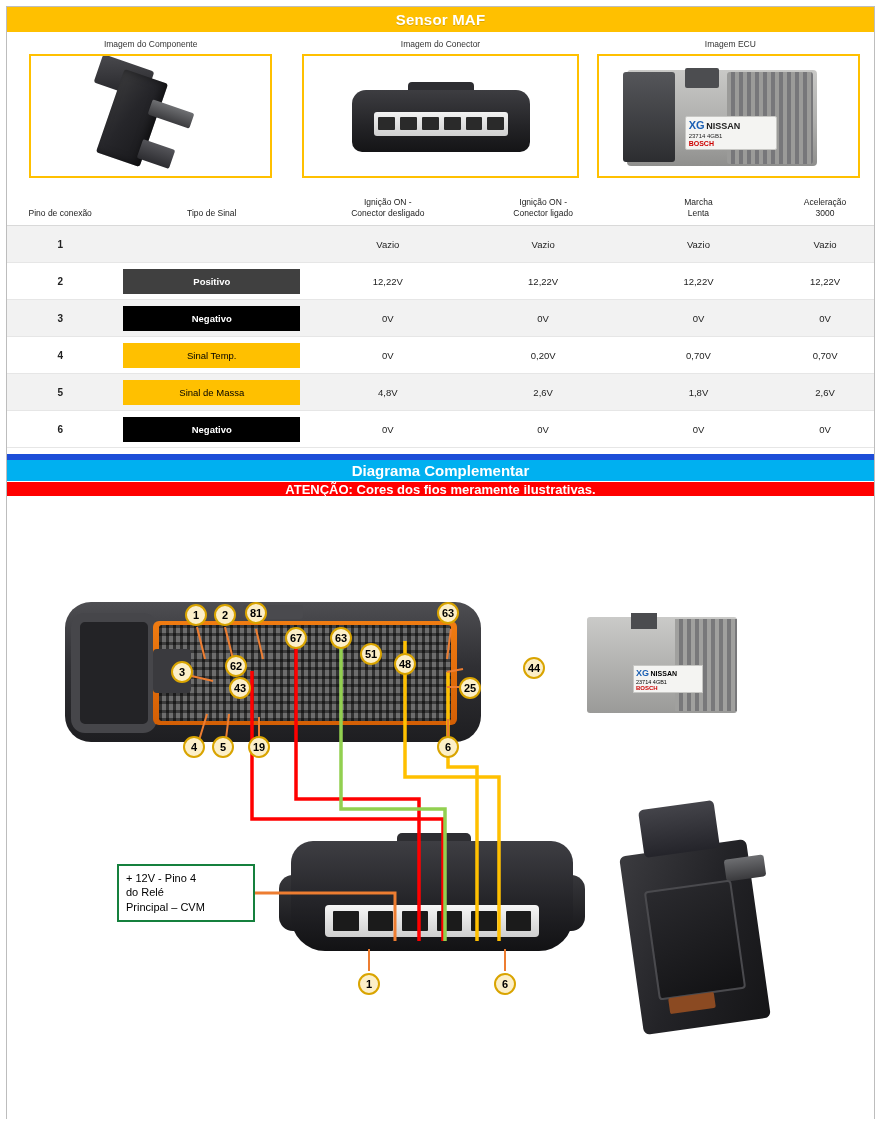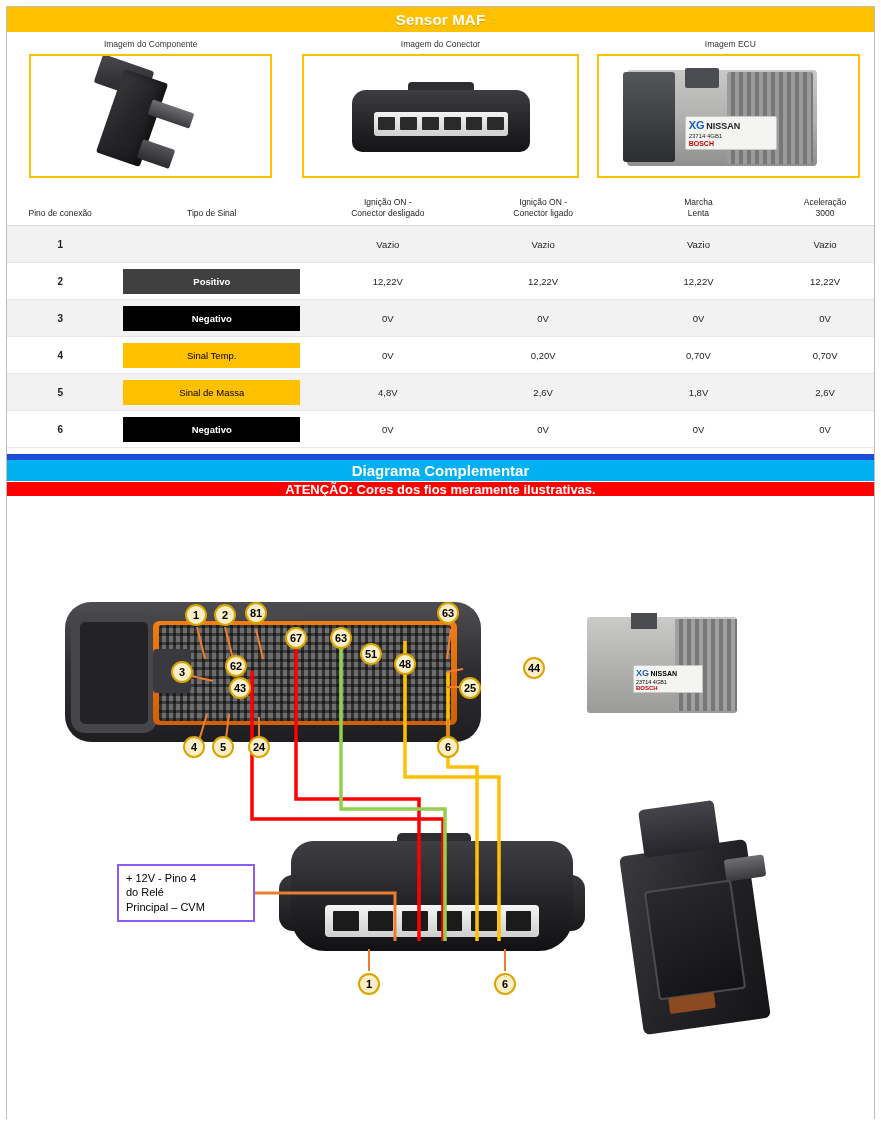--- a/index.html
+++ b/index.html
@@ -339,21 +339,21 @@
   }
   .sconn .pins { position:absolute; left:54px; top:80px; width:198px; height:20px; display:flex; gap:9px;}
   .sconn .pins i { flex:1; background:#1b1b1b; border-radius:1px; }
   .sconn .tab { position:absolute; left:118px; top:2px; width:74px;height:16px;background:#2e2e32;border-radius:5px;}
 
   
   .callout {
     position: absolute;
     left: 110px; top: 355px;
     width: 138px; height: 58px;
-    border: 2px solid #8b5cf6;
+    border: 2px solid #15803d;
     background: #fff;
     font-size: 11px;
     color: #000;
     padding: 5px 7px;
     line-height: 1.3;
   }
 
   
   .bub {
     position: absolute;
@@ -598,21 +598,21 @@
     <div class="bub" style="left:323px; top:118px;">63</div>
     <div class="bub" style="left:353px; top:134px;">51</div>
     <div class="bub" style="left:387px; top:134px;margin-top:10px;">48</div>
     <div class="bub" style="left:164px; top:152px;">3</div>
     <div class="bub" style="left:218px; top:146px;">62</div>
     <div class="bub" style="left:222px; top:168px;">43</div>
     <div class="bub" style="left:476px; top:148px;margin-left:40px;">44</div>
     <div class="bub" style="left:452px; top:168px;">25</div>
     <div class="bub" style="left:176px; top:227px;">4</div>
     <div class="bub" style="left:205px; top:227px;">5</div>
-    <div class="bub" style="left:241px; top:227px;">24</div>
+    <div class="bub" style="left:241px; top:227px;">19</div>
     <div class="bub" style="left:430px; top:227px;">6</div>
 
     <div class="bub" style="left:351px; top:464px;">1</div>
     <div class="bub" style="left:487px; top:464px;">6</div>
 
   </div>
 
  </div>
 </div>
 

